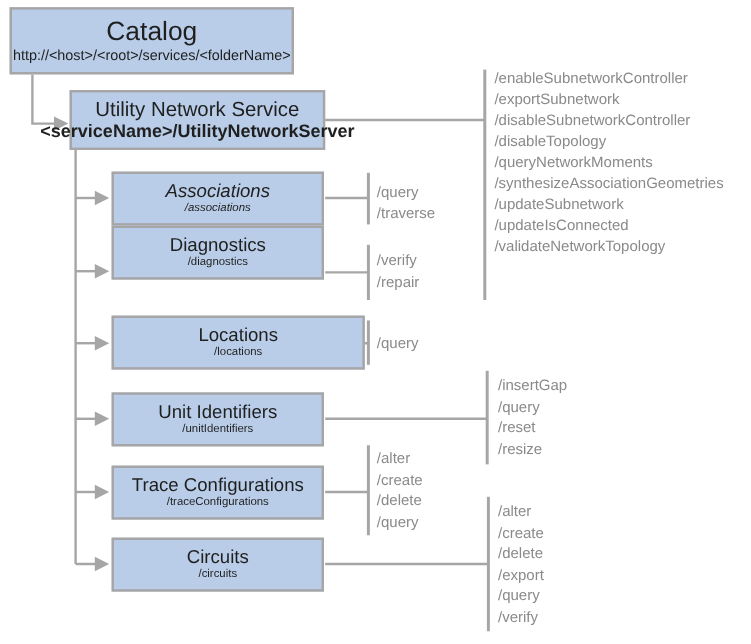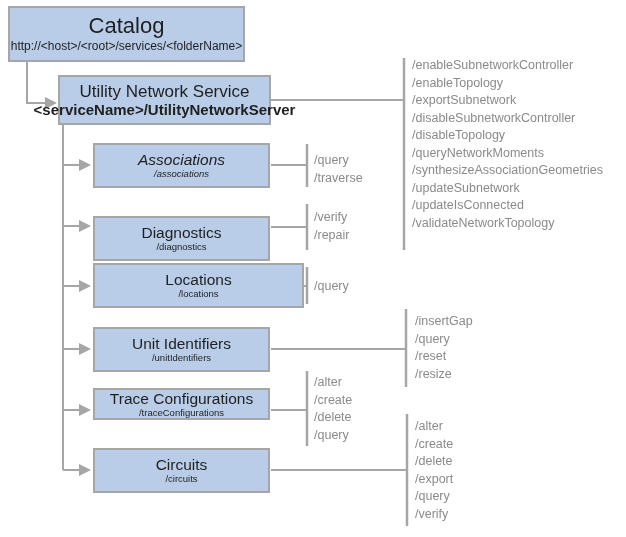--- a/index.html
+++ b/index.html
@@ -102,48 +102,47 @@
   <div class="node service" style="left:58px;top:75px;width:213px;height:50px;">
     <div class="title">Utility Network Service</div>
     <div class="subtitle">&lt;serviceName&gt;/UtilityNetworkServer</div>
   </div>
 
   <div class="node child" style="left:93px;top:143px;width:177px;height:45px;font-style:italic;">
     <div class="title">Associations</div>
     <div class="subtitle">/associations</div>
   </div>
 
-  <div class="node child" style="left:93px;top:216px;width:177px;height:45px;">
+  <div class="node child" style="left:93px;top:188px;width:177px;height:45px;">
     <div class="title">Diagnostics</div>
     <div class="subtitle">/diagnostics</div>
   </div>
 
   <div class="node child" style="left:93px;top:263px;width:211px;height:45px;">
     <div class="title">Locations</div>
     <div class="subtitle">/locations</div>
   </div>
 
   <div class="node child" style="left:93px;top:327px;width:177px;height:45px;">
     <div class="title">Unit Identifiers</div>
     <div class="subtitle">/unitIdentifiers</div>
   </div>
 
-  <div class="node child" style="left:93px;top:388px;width:177px;height:32px;">
+  <div class="node child" style="left:93px;top:388px;width:177px;height:45px;">
     <div class="title">Trace Configurations</div>
     <div class="subtitle">/traceConfigurations</div>
   </div>
 
   <div class="node child" style="left:93px;top:448px;width:177px;height:45px;">
     <div class="title">Circuits</div>
     <div class="subtitle">/circuits</div>
   </div>
 
   <div class="ops" style="left:412px;top:57px;">
       <div>/enableSubnetworkController</div>
-      <div>/enableTopology</div>
       <div>/exportSubnetwork</div>
       <div>/disableSubnetworkController</div>
       <div>/disableTopology</div>
       <div>/queryNetworkMoments</div>
       <div>/synthesizeAssociationGeometries</div>
       <div>/updateSubnetwork</div>
       <div>/updateIsConnected</div>
       <div>/validateNetworkTopology</div>
     </div>
 

